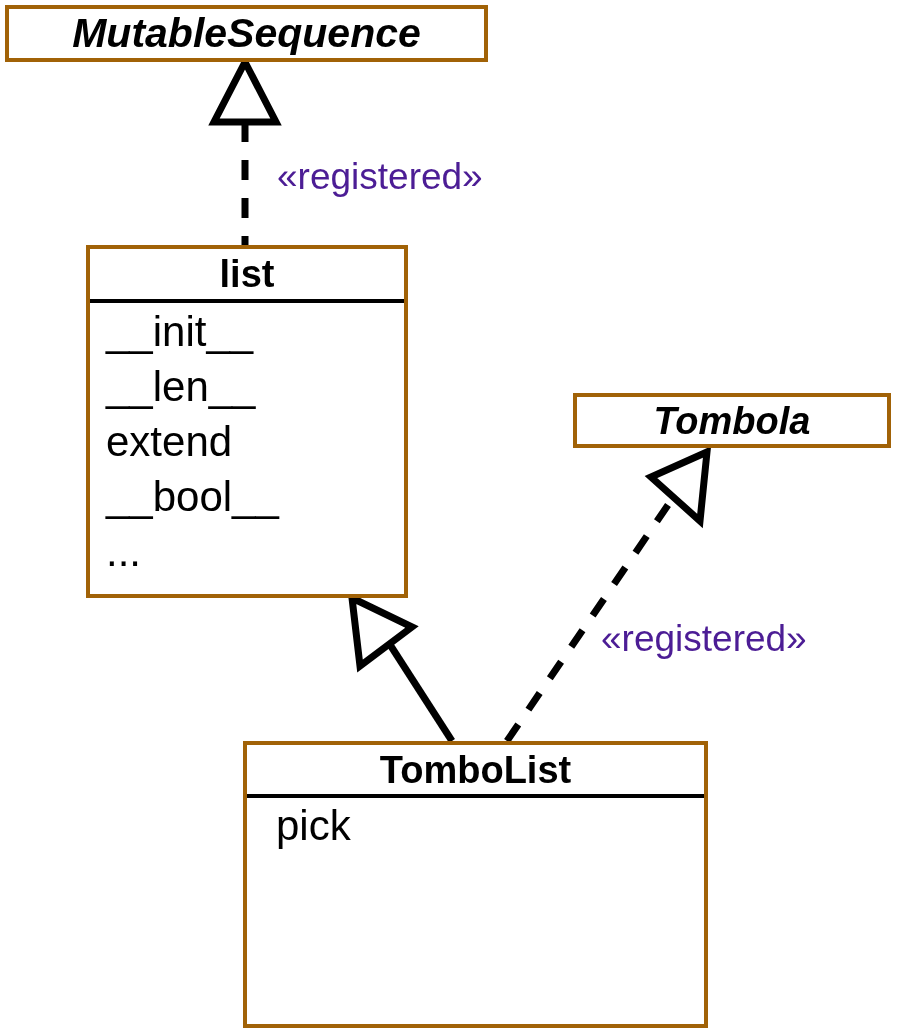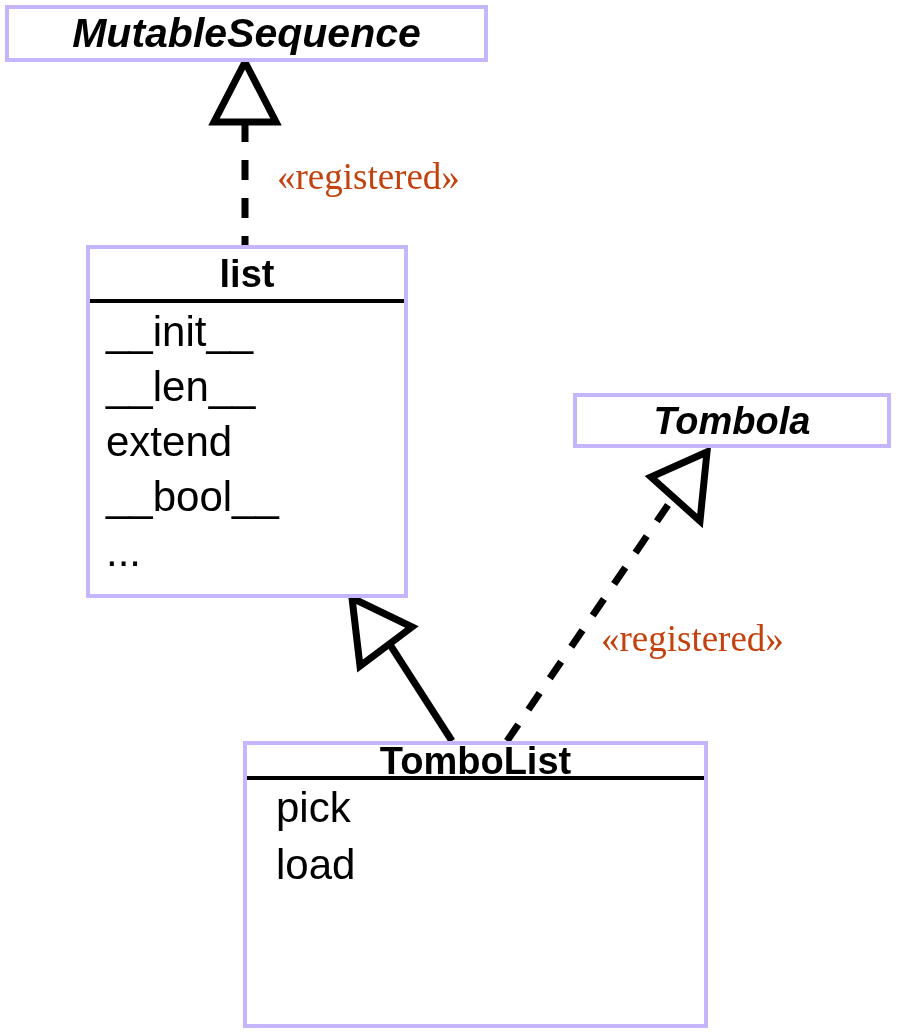--- a/index.html
+++ b/index.html
@@ -25,21 +25,21 @@
     width: 898px;
     height: 1035px;
     pointer-events: none;
   }
 
   
   .uml-box {
     position: absolute;
     box-sizing: border-box;
     background: #ffffff;
-    border: 4px solid #c4b5fd;
+    border: 4px solid #a16207;
   }
   .uml-box.simple {
     display: flex;
     align-items: center;
     justify-content: center;
   }
   .box-title {
     text-align: center;
     font-weight: bold;
     color: #000000;
@@ -83,33 +83,32 @@
   }
   #box-list .title-band { height: 54px; }
   #box-list .box-title { font-size: 38px; }
   #box-list .members { padding-top: 8px; }
   #box-list .member { font-size: 42px; margin-bottom: 13px; }
   #box-list .member.ellipsis { margin-top: 12px; font-size: 42px; }
 
   #box-tombolist {
     left: 243px; top: 741px; width: 465px; height: 287px;
   }
-  #box-tombolist .title-band { height: 35px; }
+  #box-tombolist .title-band { height: 53px; }
   #box-tombolist .box-title { font-size: 38px; }
   #box-tombolist .members { padding-top: 7px; padding-left: 29px; }
   #box-tombolist .member { font-size: 42px; margin-bottom: 15px; }
 
   
   .edge-label {
     position: absolute;
-    color: #c2410c;
+    color: #4c1d95;
     font-size: 37px;
     white-space: nowrap;
     line-height: 1;
-    font-family: Liberation Serif, serif;
   }
   #label-registered-top  { left: 277px; top: 158px; }
   #label-registered-right { left: 601px; top: 620px; }
 </style>
 </head>
 <body>
 
 <div id="canvas">
 
   <svg id="wires" viewBox="0 0 898 1035" width="898" height="1035" xmlns="http://www.w3.org/2000/svg">
@@ -150,21 +149,20 @@
   <div class="uml-box simple" id="box-tombola">
     <div class="box-title abstract">Tombola</div>
   </div>
 
   <div class="uml-box" id="box-tombolist">
     <div class="title-band">
       <div class="box-title">TomboList</div>
     </div>
     <div class="members">
       <div class="member">pick</div>
-      <div class="member">load</div>
     </div>
   </div>
 
   <div class="edge-label" id="label-registered-top">«registered»</div>
 
   <div class="edge-label" id="label-registered-right">«registered»</div>
 
 </div>
 
 </body></html>

